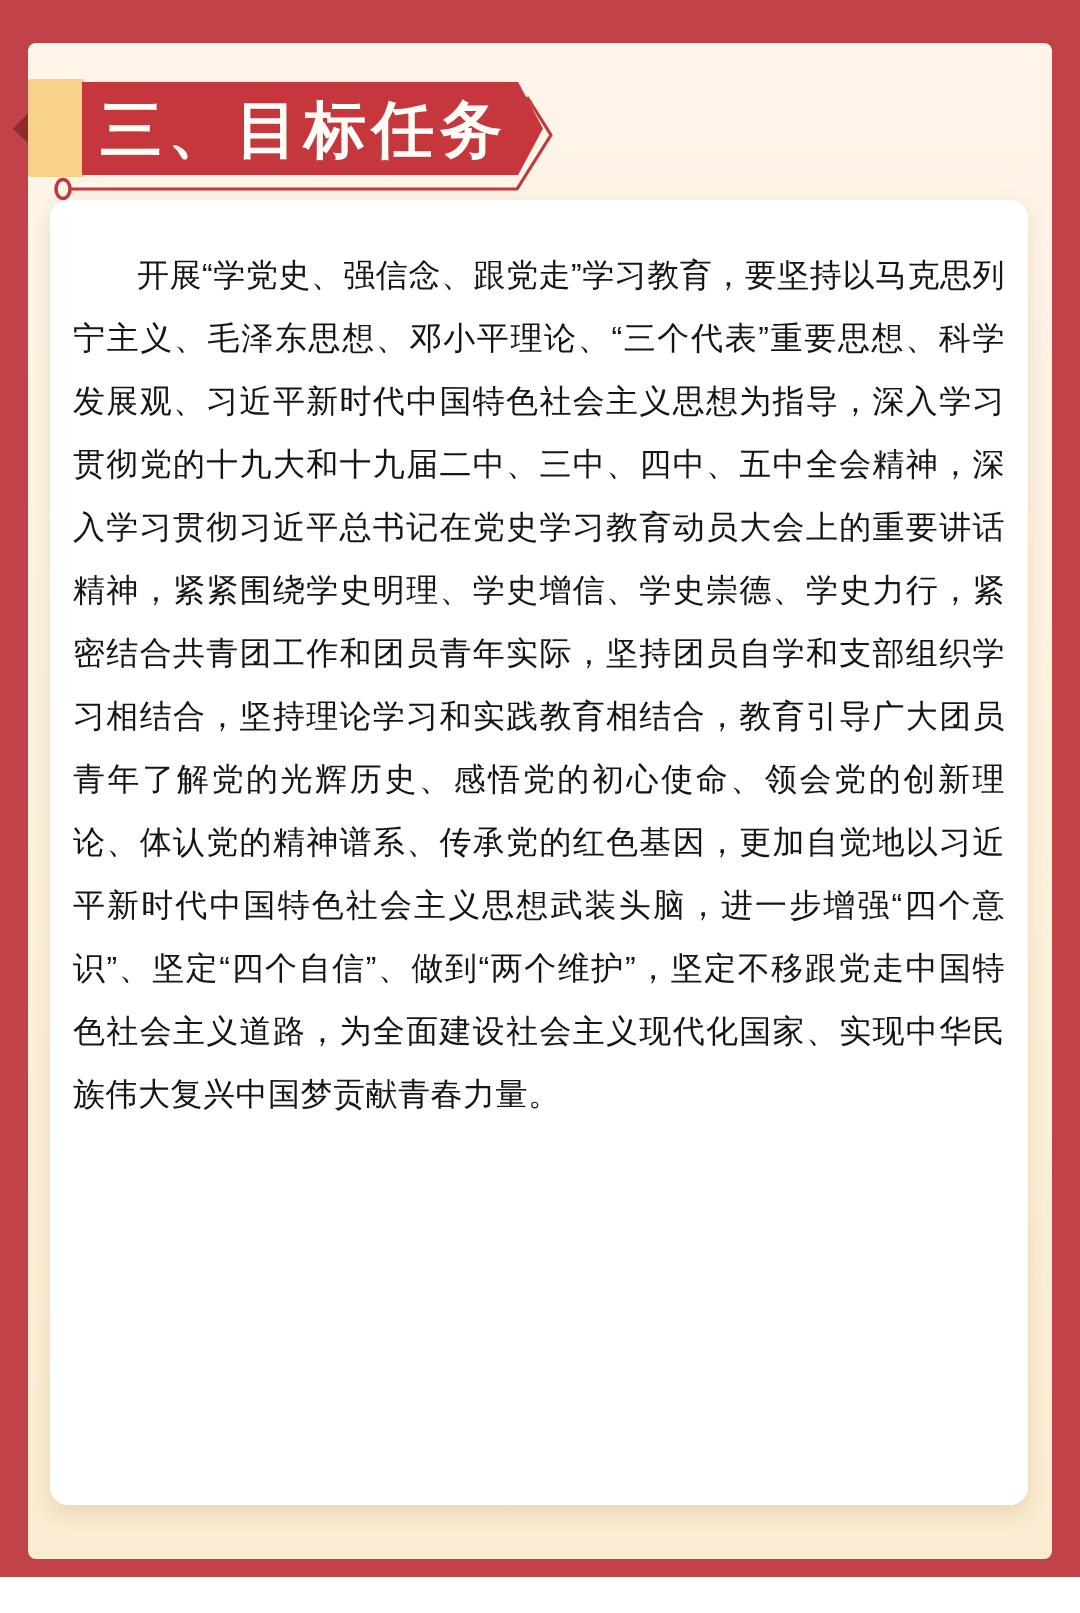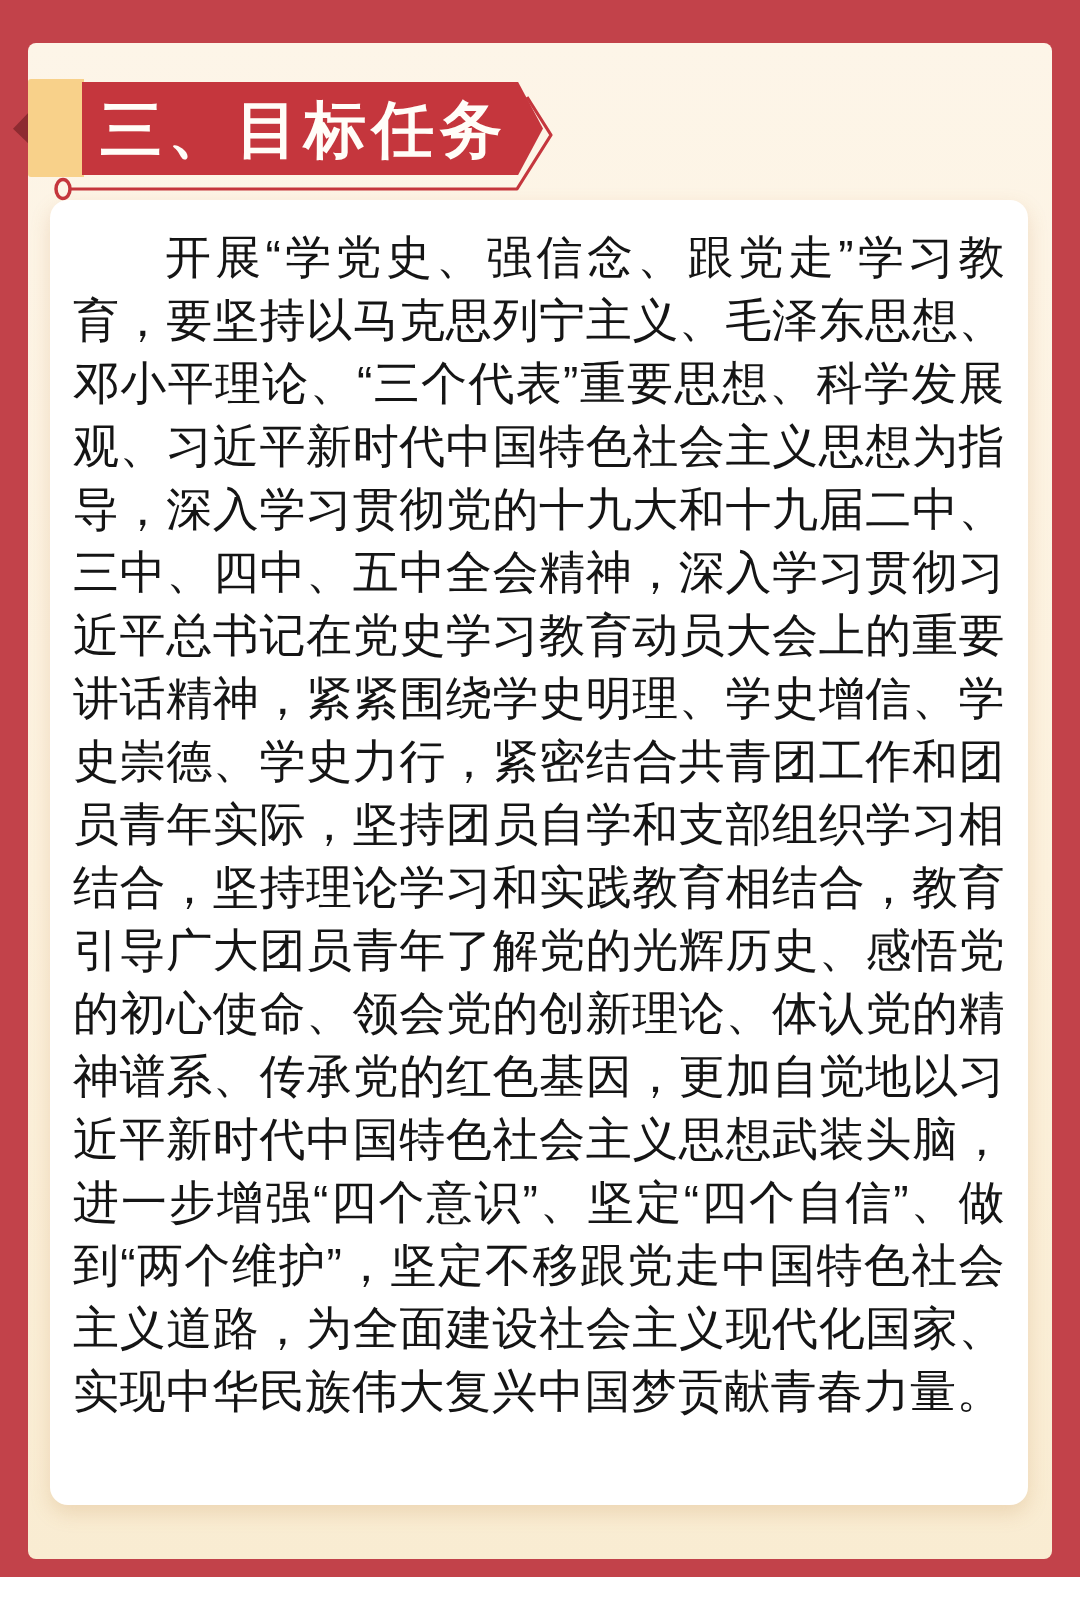--- a/index.html
+++ b/index.html
@@ -52,22 +52,22 @@
     letter-spacing:6px;line-height:1;
     padding-top:3px;
     font-family:"Liberation Sans","DejaVu Sans",sans-serif;
   }
   .text-card{
     position:absolute;left:50px;top:200px;width:978px;height:1305px;
     background:var(--card-white);border-radius:18px;
     box-shadow:0 8px 20px rgba(190,130,70,.22);
   }
   .body-paragraph{
-    margin:26px 23px 0 23px;
-    font-size:46px;line-height:63px;font-weight:500;
+    margin:44px 23px 0 23px;
+    font-size:32px;line-height:63px;font-weight:500;
     color:var(--text-dark);
     text-align:justify;text-indent:2em;
     letter-spacing:0.5px;
   }
 </style>
 </head>
 <body>
 
 <div id="page">
 

